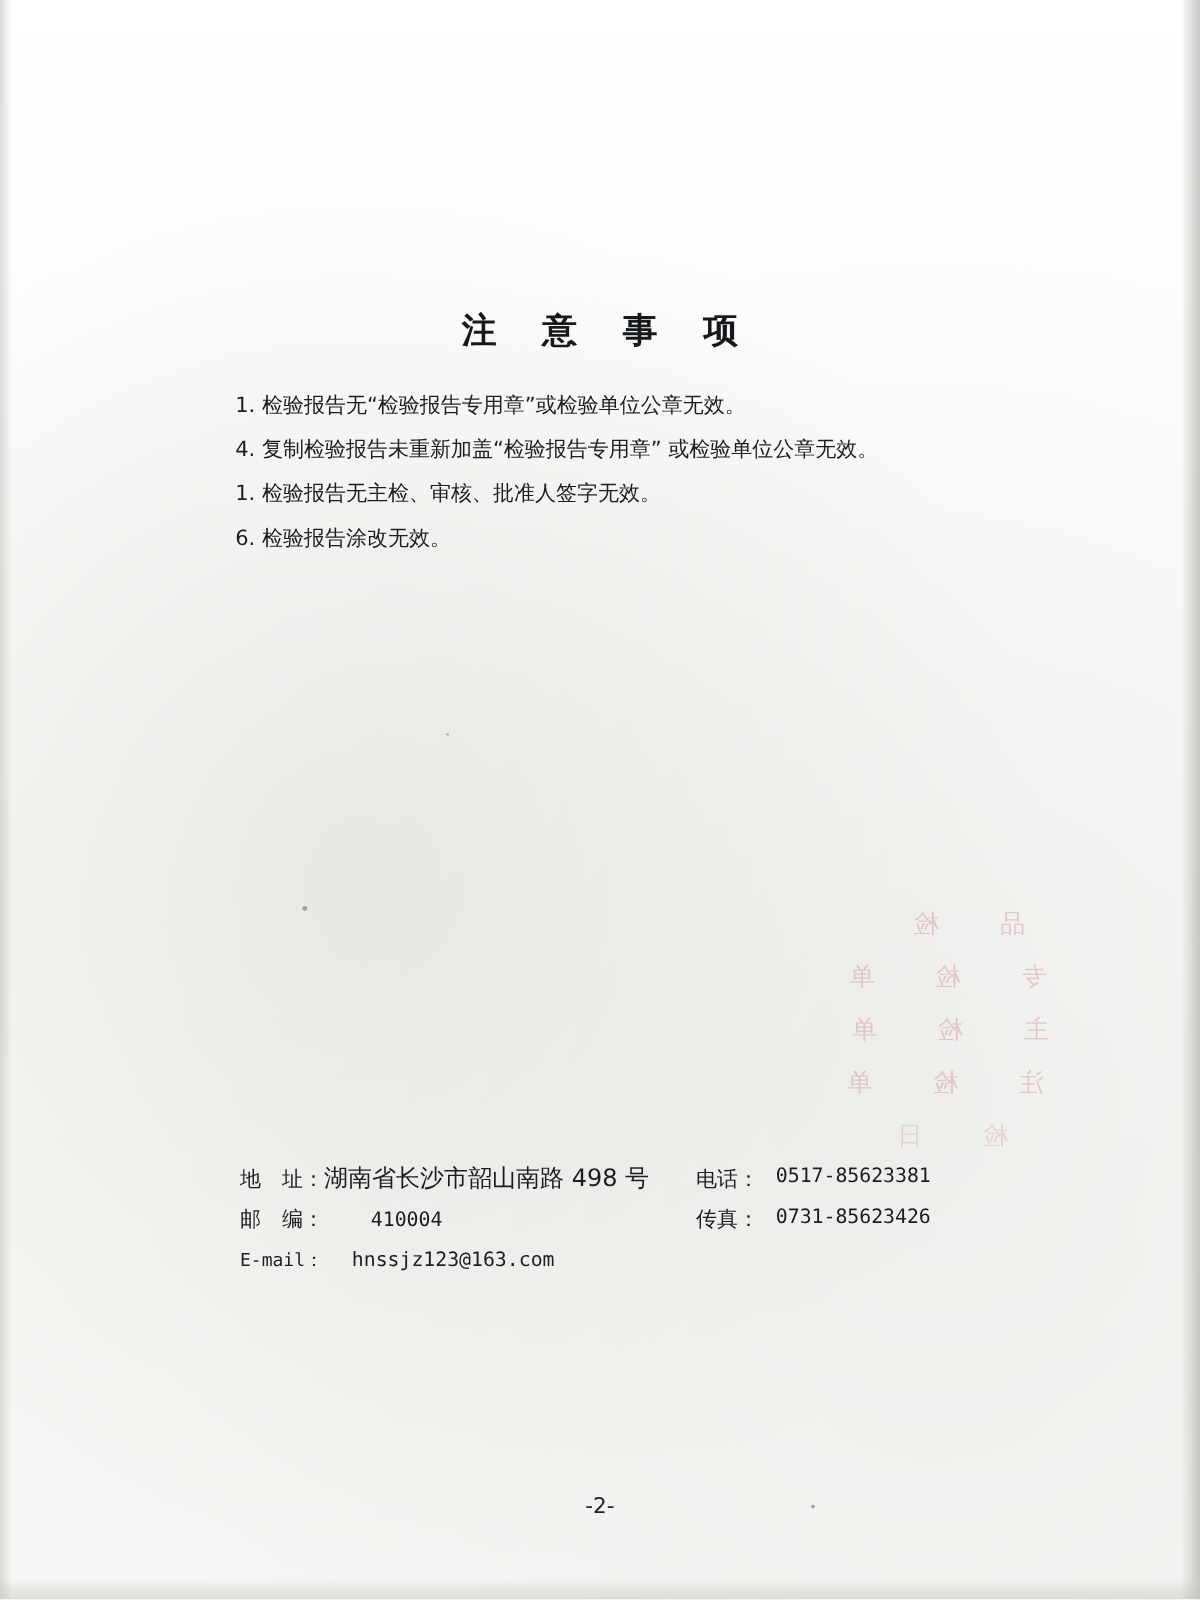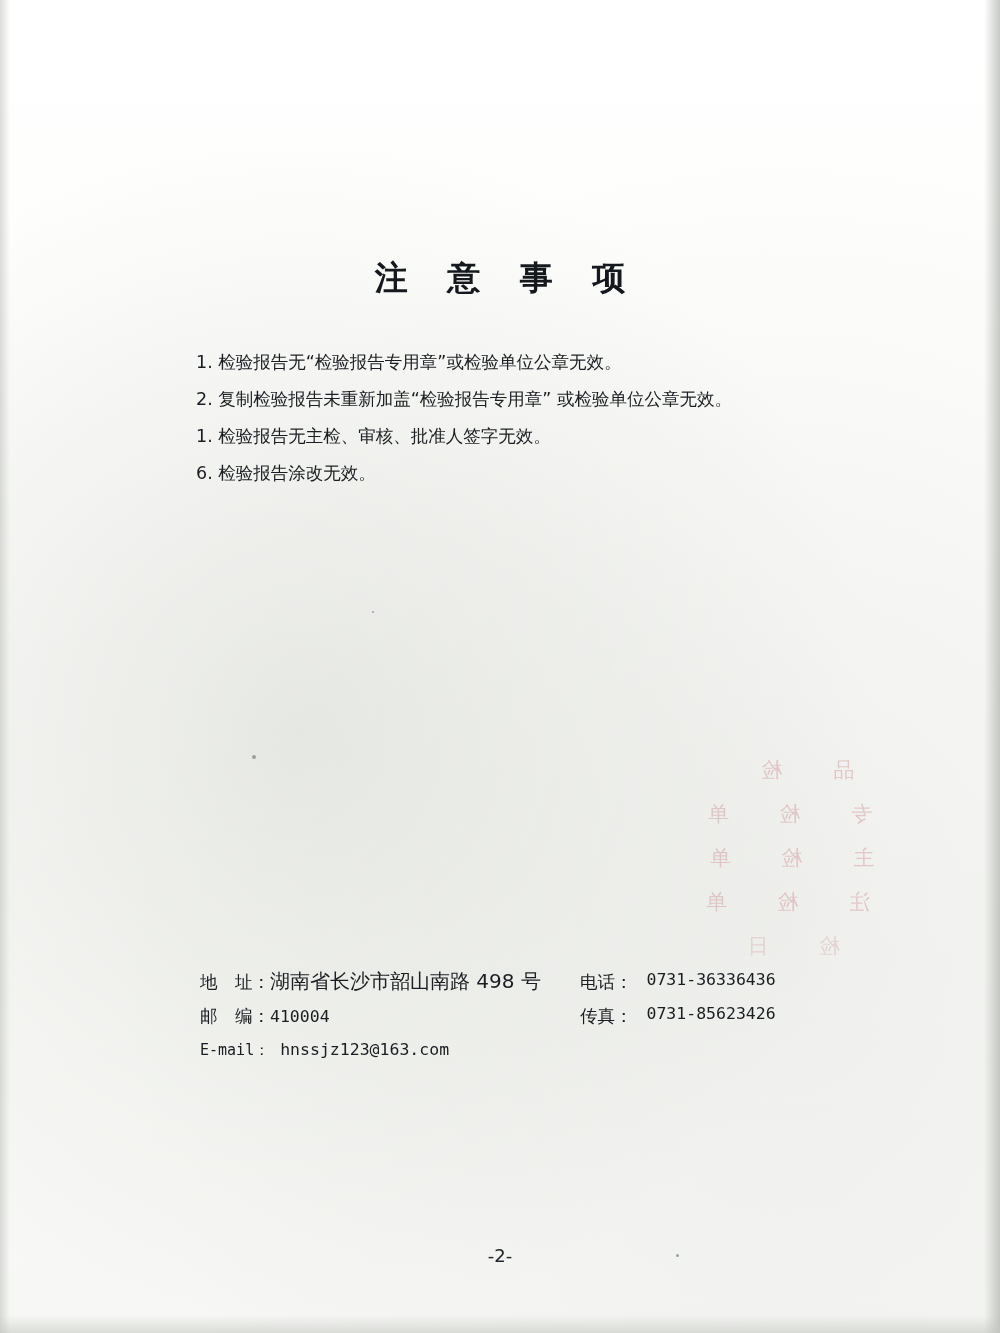--- a/index.html
+++ b/index.html
@@ -53,29 +53,29 @@
   }
 
   .title {
     position: absolute;
     top: 256px;
     left: 0;
     width: 1000px;
     text-align: center;
     font-family: "DejaVu Sans", "Liberation Sans", sans-serif;
     font-weight: bold;
-    font-size: 33px;
+    font-size: 29px;
     letter-spacing: 14px;
     color: #15181c;
     text-indent: 14px;
   }
 
   .notes {
     position: absolute;
-    top: 344px;
+    top: 320px;
     left: 196px;
     width: 700px;
   }
   .note-item {
     font-family: "DejaVu Sans", "Liberation Sans", sans-serif;
     font-size: 17.5px;
     line-height: 37px;
     color: #1a1d21;
     white-space: nowrap;
   }
@@ -99,20 +99,21 @@
   }
   .c-value {
     font-family: "DejaVu Sans", "Liberation Sans", sans-serif;
     font-size: 20px;
     color: #1a1d21;
     white-space: pre;
   }
   .c-value.mono {
     font-family: "DejaVu Sans Mono", "Liberation Mono", monospace;
     font-size: 16.5px;
+    margin-left: 39px;
   }
   .c-left {
     width: 380px;
     display: flex;
     align-items: baseline;
   }
   .c-right {
     display: flex;
     align-items: flex-start;
   }
@@ -176,56 +177,56 @@
   <div class="edge-bottom"></div>
 
   <div class="speck" style="top:755px;left:252px;width:4px;height:4px;"></div>
   <div class="speck" style="top:1254px;left:676px;width:3px;height:3px;"></div>
   <div class="speck" style="top:611px;left:372px;width:2px;height:2px;"></div>
 
   <div class="title">注 意 事 项</div>
 
   <div class="notes">
     <div class="note-item">1. 检验报告无“检验报告专用章”或检验单位公章无效。</div>
-    <div class="note-item">2. 复制检验报告未重新加盖“检验报告专用章” 或检验单位公章无效。</div>
+    <div class="note-item">4. 复制检验报告未重新加盖“检验报告专用章” 或检验单位公章无效。</div>
     <div class="note-item">1. 检验报告无主检、审核、批准人签字无效。</div>
     <div class="note-item">6. 检验报告涂改无效。</div>
   </div>
 
   <div class="stamp-ghost">
     <div class="g-line">品 检</div>
     <div class="g-line">专 检 单</div>
     <div class="g-line">主 检 单</div>
     <div class="g-line">注 检 单</div>
     <div class="g-line">检 日</div>
   </div>
 
   <div class="contact">
     <div class="contact-row">
       <div class="c-left">
         <span class="c-label">地　址：</span>
         <span class="c-value">湖南省长沙市韶山南路 498 号</span>
       </div>
       <div class="c-right">
         <span class="c-label">电话：</span>
-        <span class="c-value mono" style="margin-left:14px;">0731-36336436</span>
+        <span class="c-value mono" style="margin-left:14px;">0517-85623381</span>
       </div>
     </div>
     <div class="contact-row">
       <div class="c-left">
         <span class="c-label">邮　编：</span>
         <span class="c-value mono">410004</span>
       </div>
       <div class="c-right">
         <span class="c-label">传真：</span>
         <span class="c-value mono" style="margin-left:14px;">0731-85623426</span>
       </div>
     </div>
     <div class="contact-row">
       <div class="c-left">
         <span class="c-label mono">E-mail：</span>
-        <span class="c-value mono" style="margin-left:11px;">hnssjz123@163.com</span>
+        <span class="c-value mono" style="margin-left:24px;">hnssjz123@163.com</span>
       </div>
     </div>
   </div>
 
   <div class="page-number">-2-</div>
 </div>
 
 </body></html>

